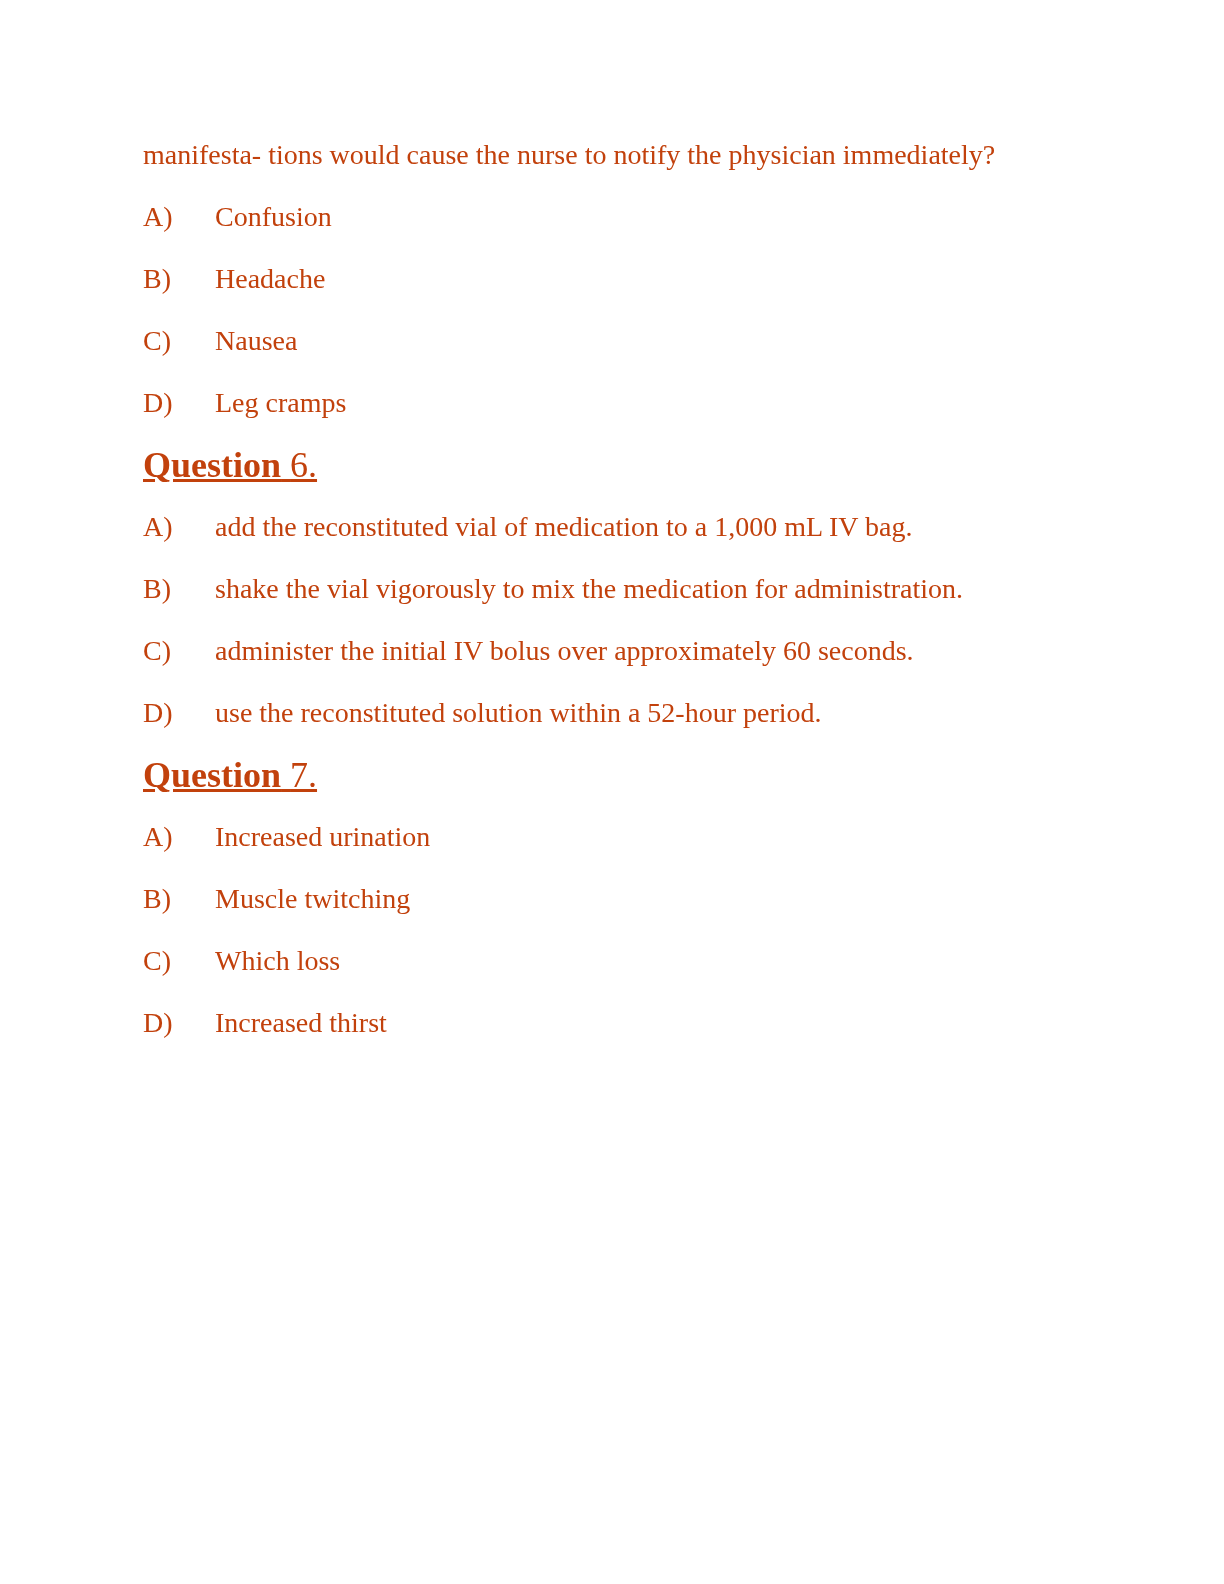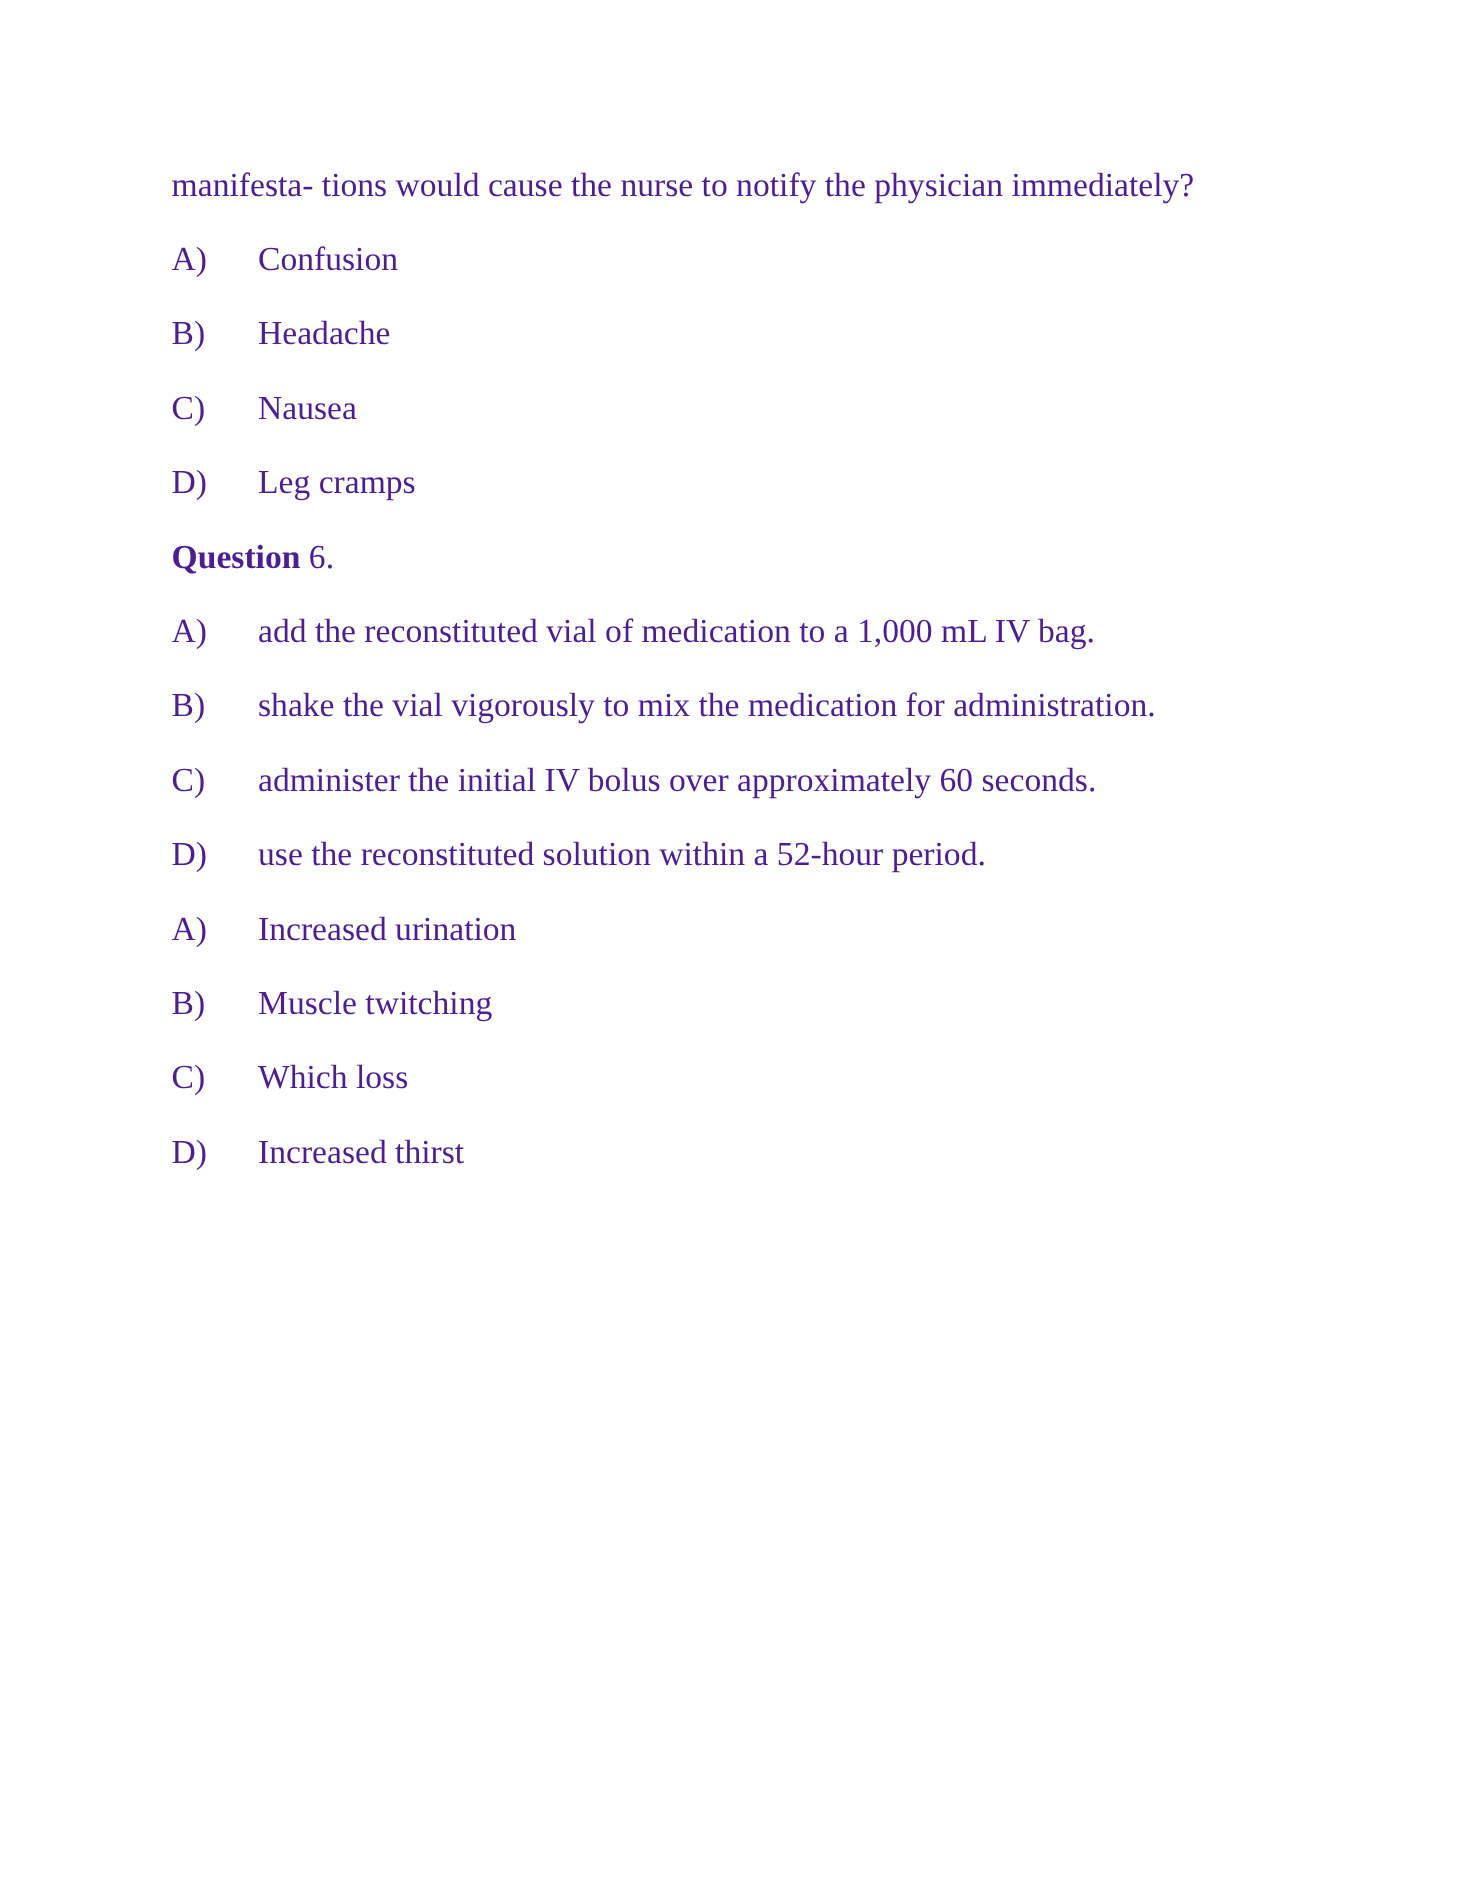--- a/index.html
+++ b/index.html
@@ -6,37 +6,38 @@
       margin: 0;
       padding: 0;
       background: #ffffff;
     }
     .page {
       position: relative;
       width: 1224px;
       height: 1584px;
       margin: 0 auto;
       background: #ffffff;
-      color: #4c1d95;
+      color: #c2410c;
       font-family: "Liberation Serif", "DejaVu Serif", serif;
       font-size: 28px;
       box-sizing: border-box;
       padding: 134px 110px 60px 143px;
       overflow: hidden;
     }
     .para {
       text-align: justify;
       line-height: 42px;
       margin: 0 0 20px 0;
     }
     .question-heading {
       line-height: 42px;
       margin: 0 0 20px 0;
       font-weight: normal;
-      font-size: 28px;
+      font-size: 36px;
+      text-decoration: underline;
     }
     .question-heading .q-bold { font-weight: bold; }
     .option-row {
       display: flex;
       align-items: flex-start;
       line-height: 42px;
       margin: 0 0 20px 0;
     }
     .option-label {
       flex: 0 0 72px;
@@ -85,20 +86,24 @@
   </div>
   <div class="option-row">
     <span class="option-label">C)</span>
     <span class="option-text">administer the initial IV bolus over approximately 60 seconds.</span>
   </div>
   <div class="option-row">
     <span class="option-label">D)</span>
     <span class="option-text">use the reconstituted solution within a 52-hour period.</span>
   </div>
 
+  <p class="question-heading">
+    <span class="q-bold">Question</span>
+    <span>7.</span>
+  </p>
 
   <div class="option-row">
     <span class="option-label">A)</span>
     <span class="option-text">Increased urination</span>
   </div>
   <div class="option-row">
     <span class="option-label">B)</span>
     <span class="option-text">Muscle twitching</span>
   </div>
   <div class="option-row">

